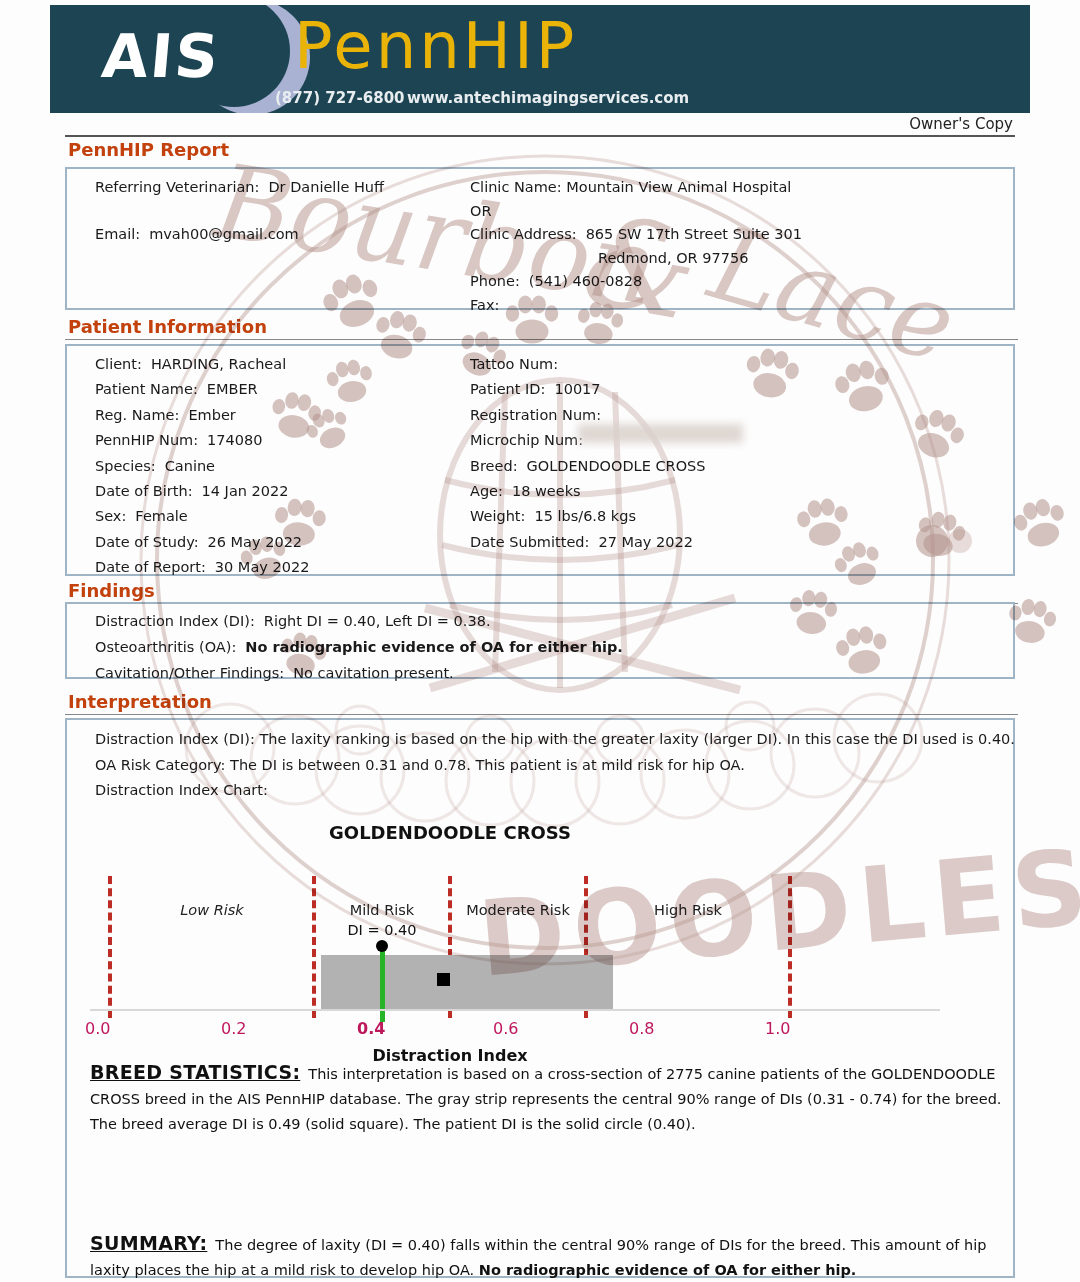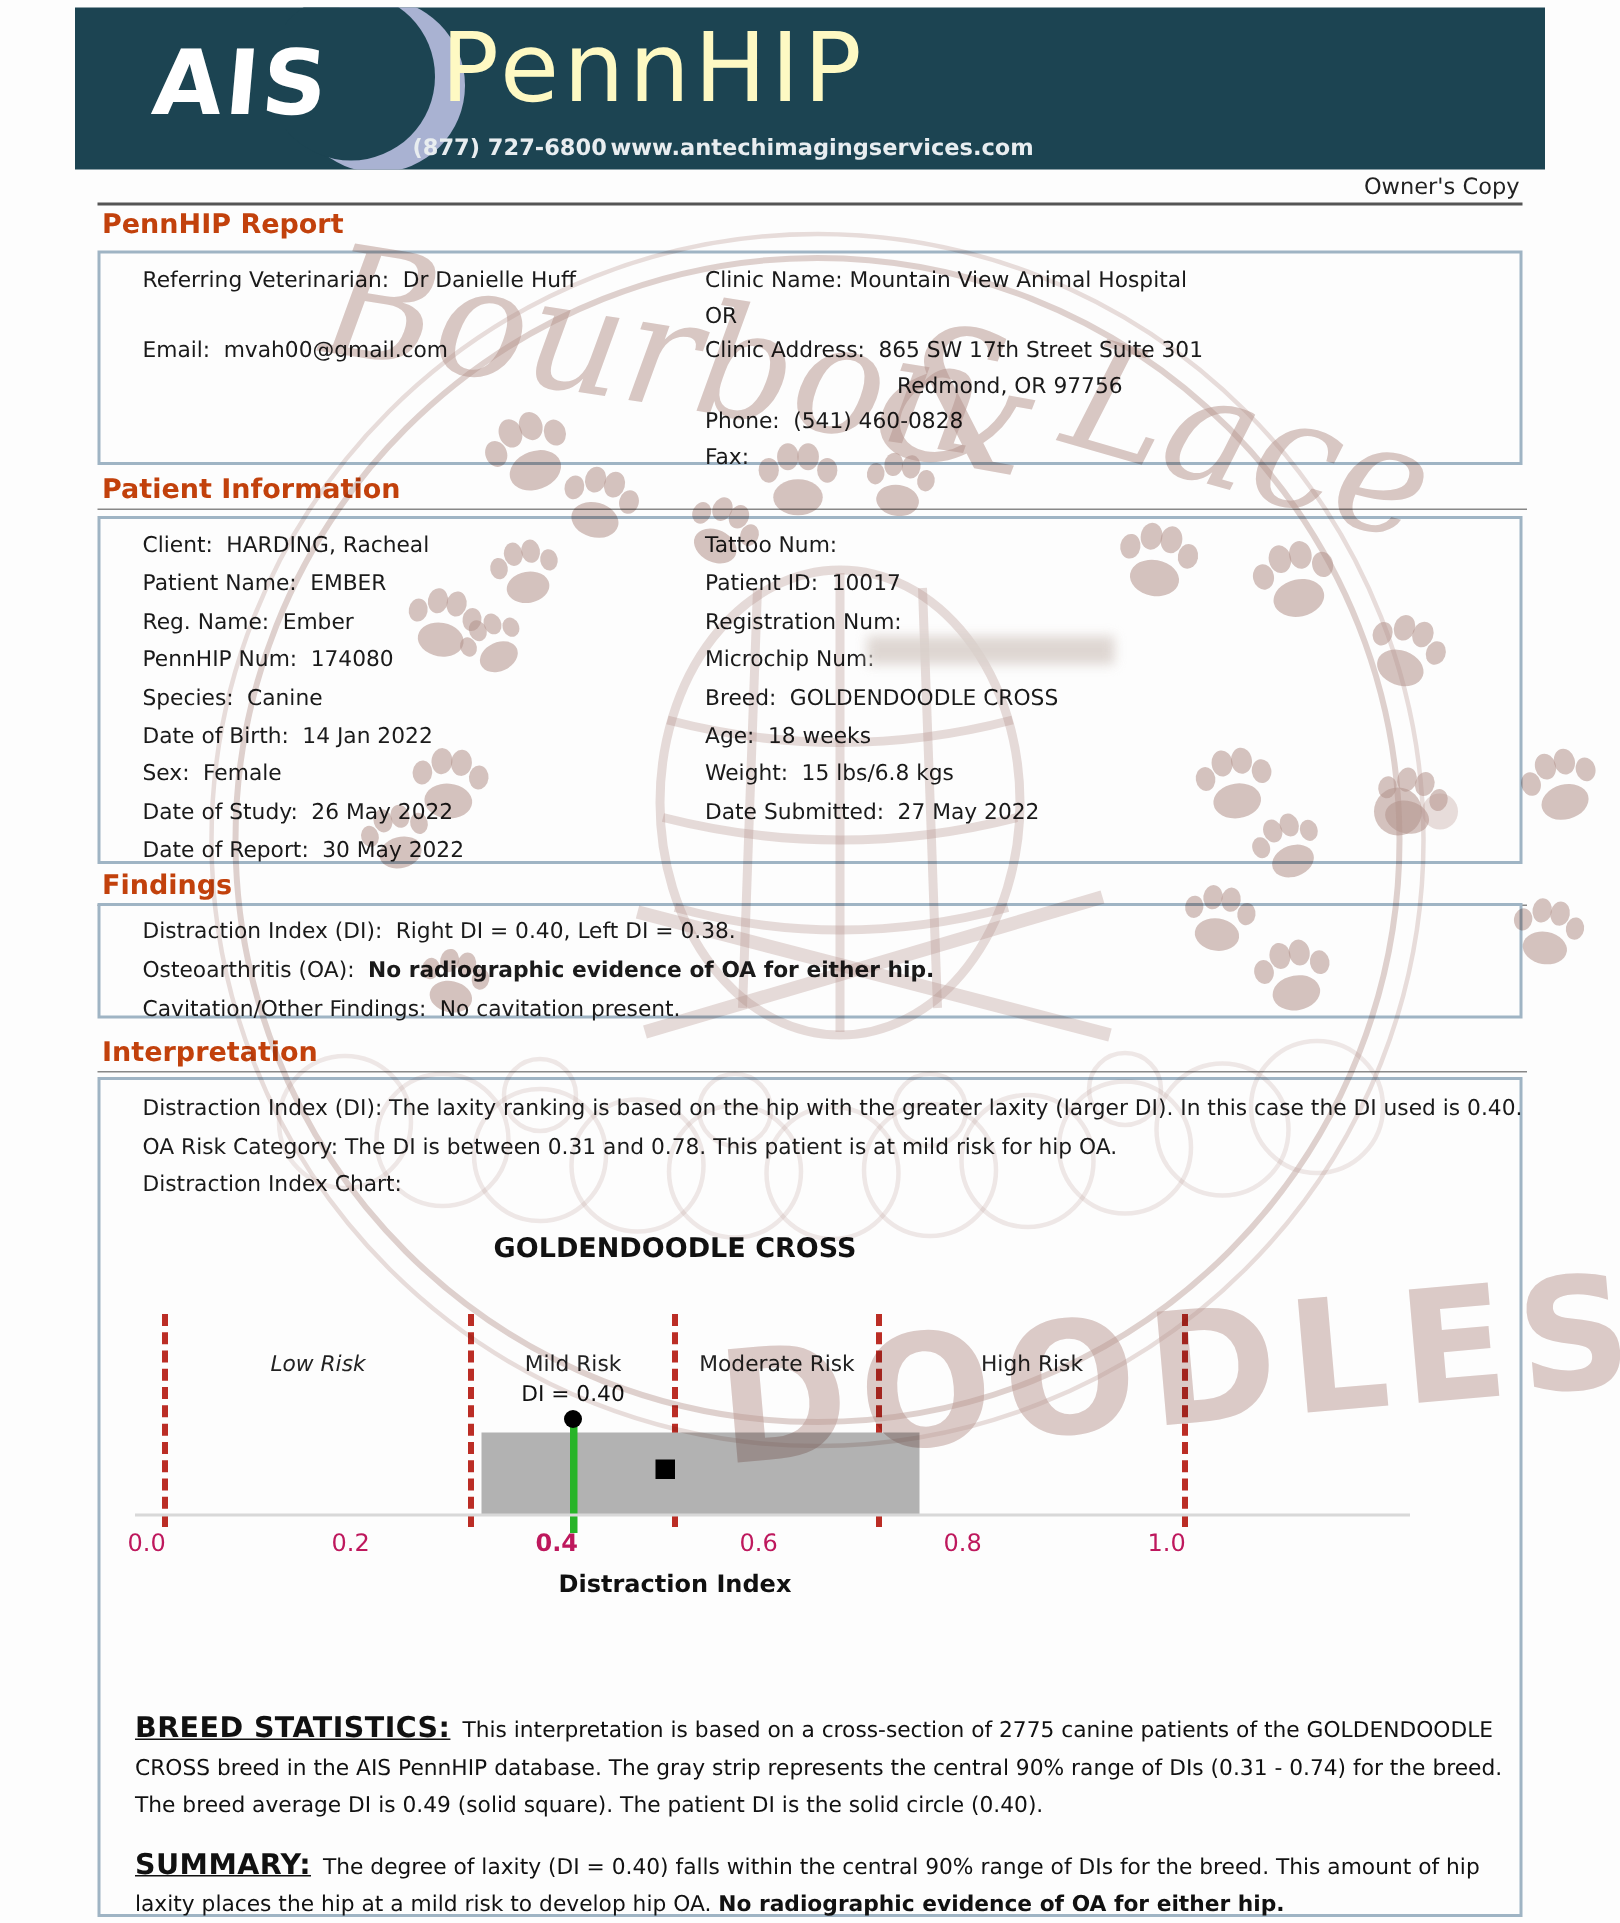--- a/index.html
+++ b/index.html
@@ -2,21 +2,21 @@
 <html><head>
 <meta charset="utf-8">
 <style>
   html,body{margin:0;padding:0;background:#ffffff;}
   .page{position:relative;width:1080px;height:1282px;background:#fdfdfd;overflow:hidden;
         font-family:"DejaVu Sans",sans-serif;color:#1a1a1a;}
   
   .banner{position:absolute;left:50px;top:5px;width:980px;height:108px;background:#1c4452;}
   .banner-ais{position:absolute;left:52px;top:16px;font-size:60px;font-weight:bold;color:#ffffff;
               transform:skewX(-5deg);letter-spacing:2px;}
-  .banner-pennhip{position:absolute;left:244px;top:4px;font-size:64px;font-weight:400;color:#fef9c3;letter-spacing:3px;}
+  .banner-pennhip{position:absolute;left:244px;top:4px;font-size:64px;font-weight:400;color:#eab308;letter-spacing:3px;}
   .banner-phone{position:absolute;left:225px;top:84px;font-size:15px;font-weight:bold;color:#e8edf0;}
   .banner-site{position:absolute;left:357px;top:84px;font-size:15px;font-weight:bold;color:#e8edf0;}
   .crescent{position:absolute;left:140px;top:0;width:160px;height:108px;}
   
   .owners-copy{position:absolute;right:67px;top:115px;font-size:15px;color:#222;}
   .top-rule{position:absolute;left:65px;top:135px;width:950px;border-top:2px solid #555;}
   .sec-heading{position:absolute;left:65px;width:950px;height:23px;font-size:18px;font-weight:bold;
                color:#c2410c;border-bottom:1px solid #888;padding-left:3px;}
   .box{position:absolute;left:65px;width:946px;border:2px solid #9fb4c4;background:transparent;}
   .col{position:absolute;top:0;font-size:14.5px;}
@@ -168,21 +168,21 @@
       <div class="ch-square" style="left: 437.2px; background: rgb(0, 0, 0);"></div>
       <div class="ch-axis"></div>
       <div class="ch-tick" style="left: 85px;">0.0</div>
       <div class="ch-tick" style="left: 221px;">0.2</div>
       <div class="ch-tick" style="left: 357px; font-weight: bold;">0.4</div>
       <div class="ch-tick" style="left: 493px;">0.6</div>
       <div class="ch-tick" style="left: 629px;">0.8</div>
       <div class="ch-tick" style="left: 765px;">1.0</div>
     </div>
 
-  <div class="breed-par" style="top:1140px;">
+  <div class="breed-par" style="top:1060px;">
     <span class="par-heading">BREED STATISTICS:</span><span>This interpretation is based on a cross-section of 2775 canine patients of the GOLDENDOODLE CROSS breed in the AIS PennHIP database. The gray strip represents the central 90% range of DIs (0.31 - 0.74) for the breed. The breed average DI is 0.49 (solid square). The patient DI is the solid circle (0.40).</span>
   </div>
 
   <div class="summary-par" style="top:1231px;">
     <span class="par-heading">SUMMARY:</span><span>The degree of laxity (DI = 0.40) falls within the central 90% range of DIs for the breed. This amount of hip laxity places the hip at a mild risk to develop hip OA. </span><b class="inlinebold">No radiographic evidence of OA for either hip.</b>
   </div>
 
   <div class="watermark">
     <svg width="1080" height="1282" viewBox="0 0 1080 1282">
       <defs>

